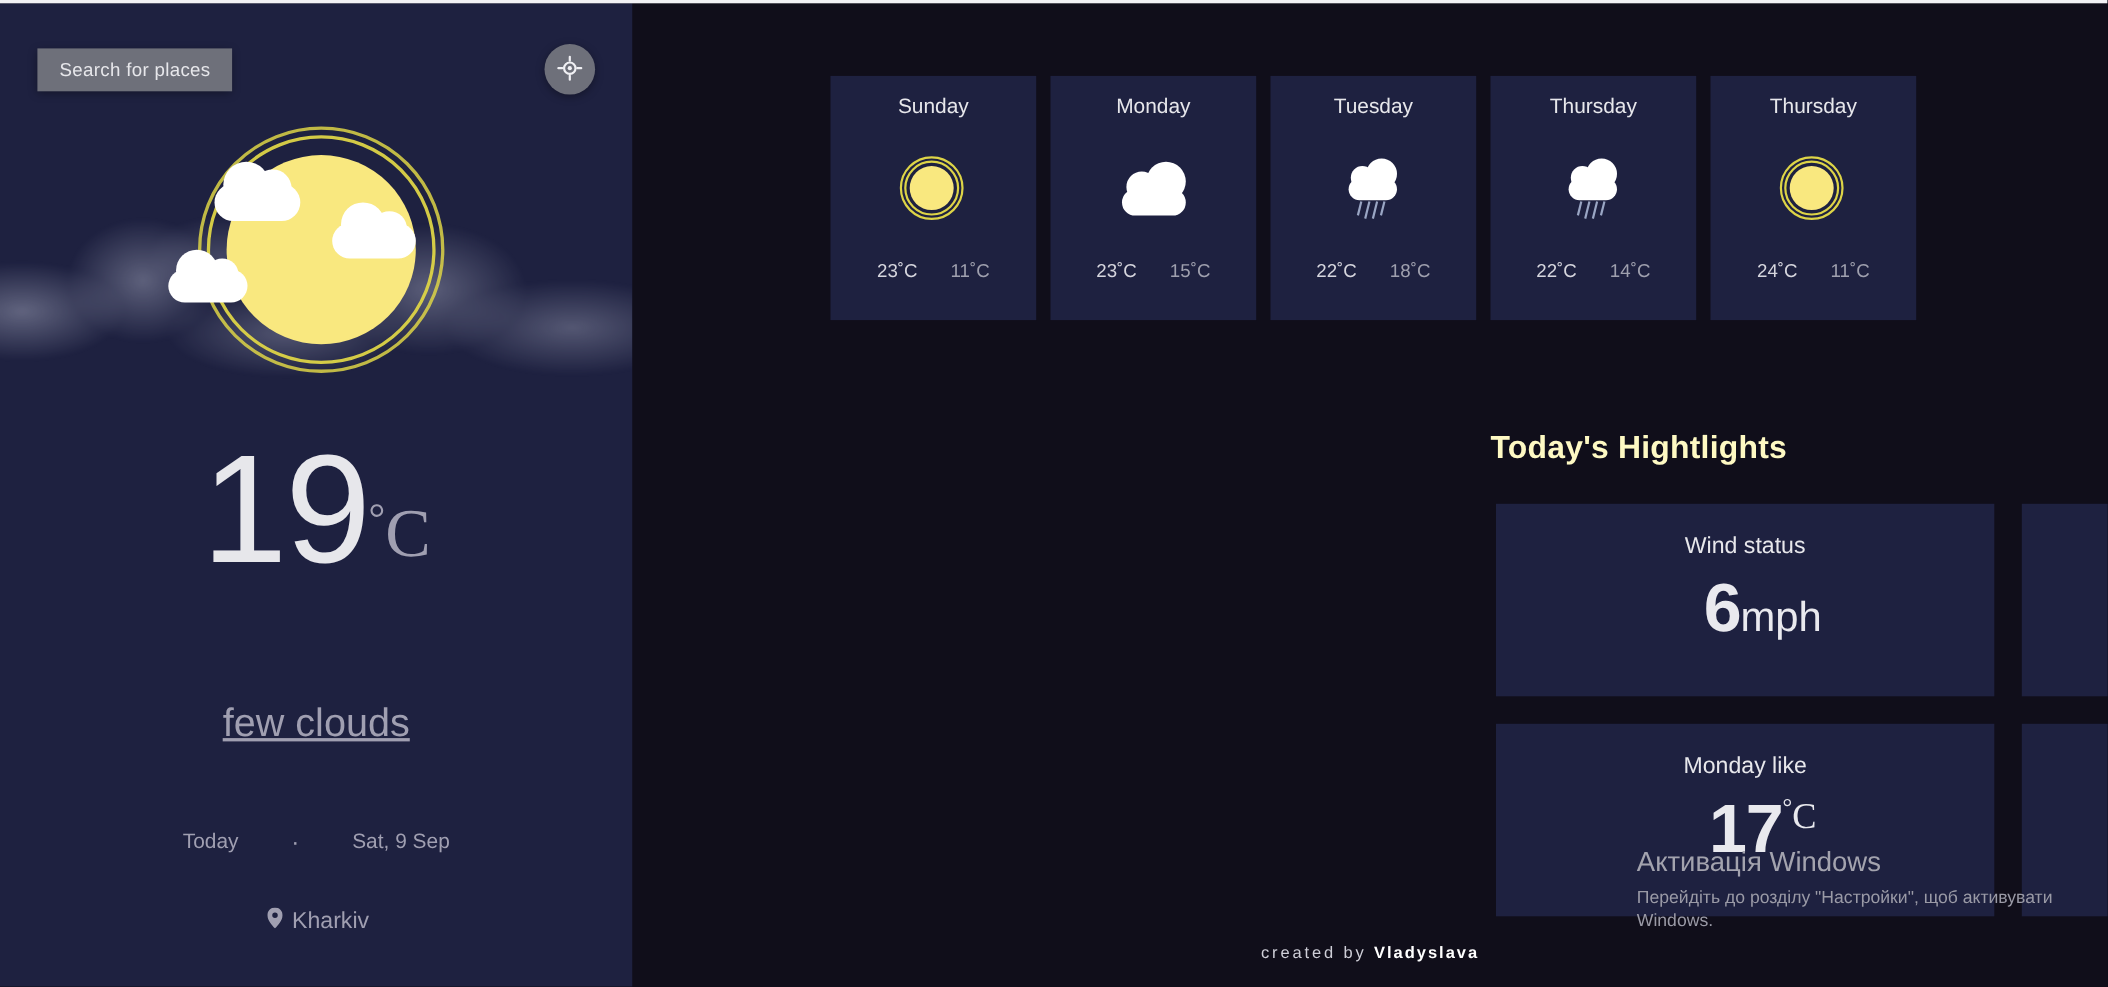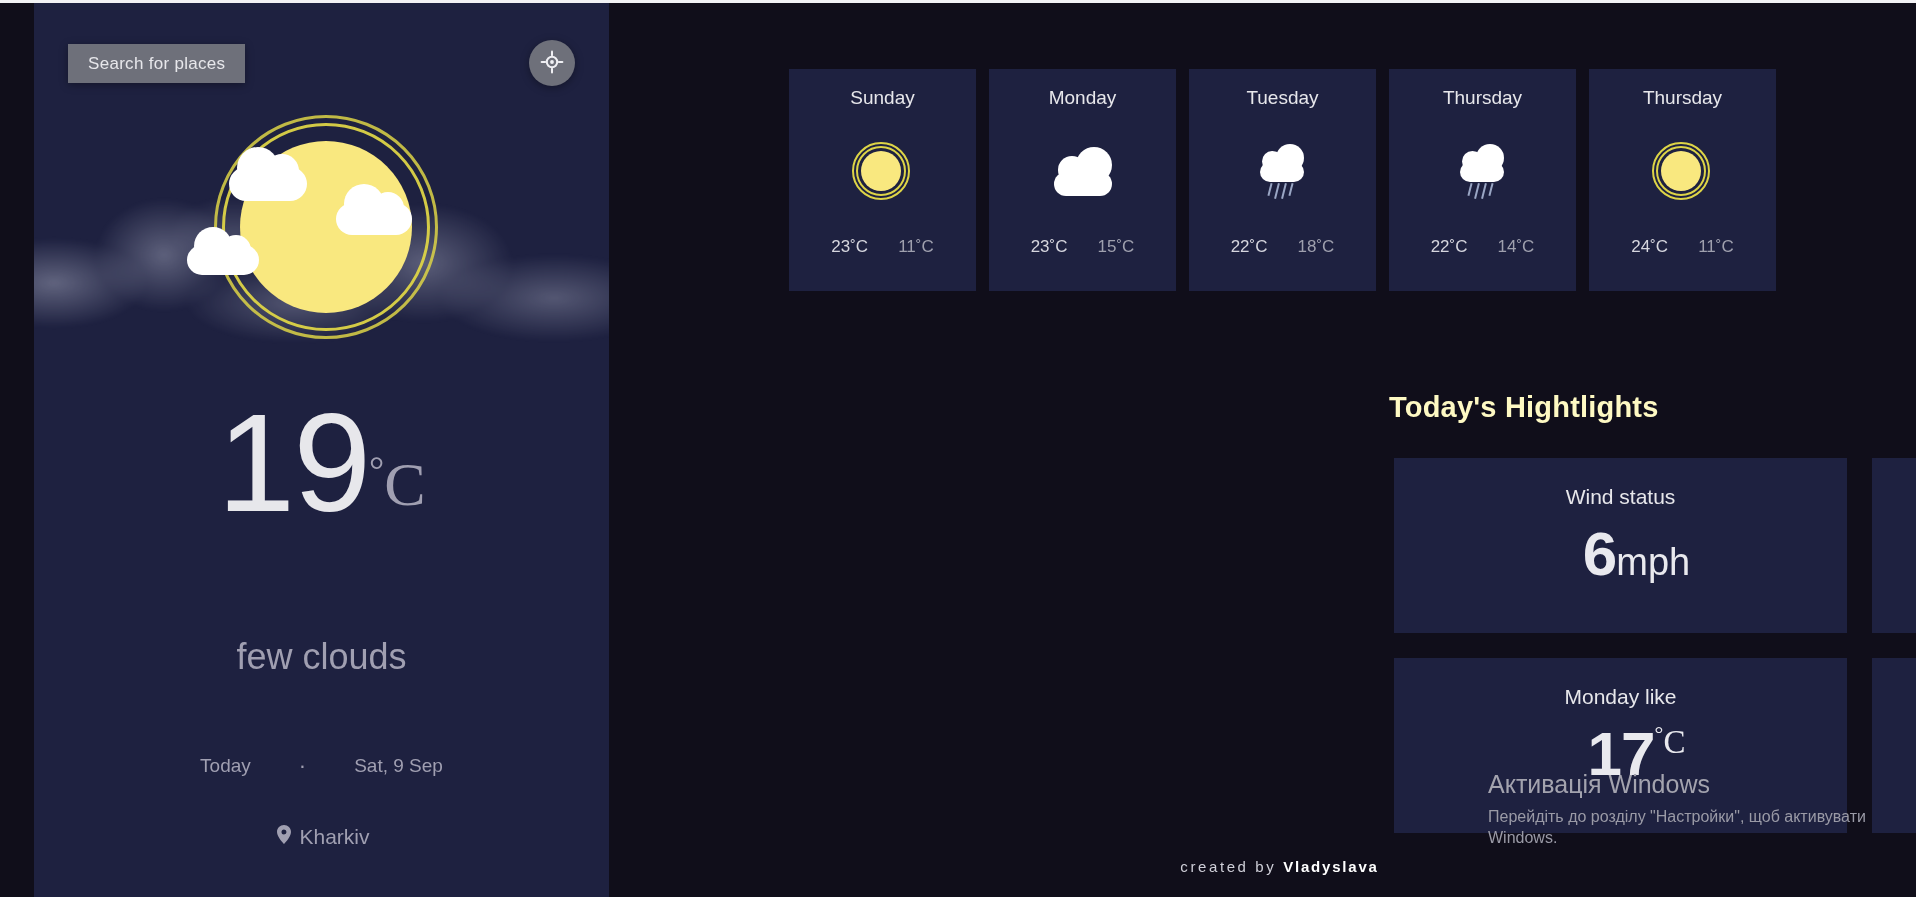--- a/index.html
+++ b/index.html
@@ -27,21 +27,20 @@
     z-index: 50;
   }
 
   .app {
     position: absolute;
     top: 3px;
     left: 0;
     width: 1916px;
     height: 798px;
     display: flex;
-    padding-left: 34px;
   }
 
   
   .sidebar {
     width: 575px;
     height: 894px;
     background: #1e2140;
     position: relative;
     flex: 0 0 575px;
     overflow: hidden;
@@ -172,20 +171,21 @@
 
   .weather-desc {
     position: absolute;
     top: 633px;
     left: 0;
     width: 575px;
     text-align: center;
     font-size: 36px;
     color: #a09fb1;
     font-weight: 400;
+    text-decoration: underline;
   }
 
   .meta-row {
     position: absolute;
     top: 752px;
     left: 0;
     width: 575px;
     display: flex;
     align-items: center;
     justify-content: center;

